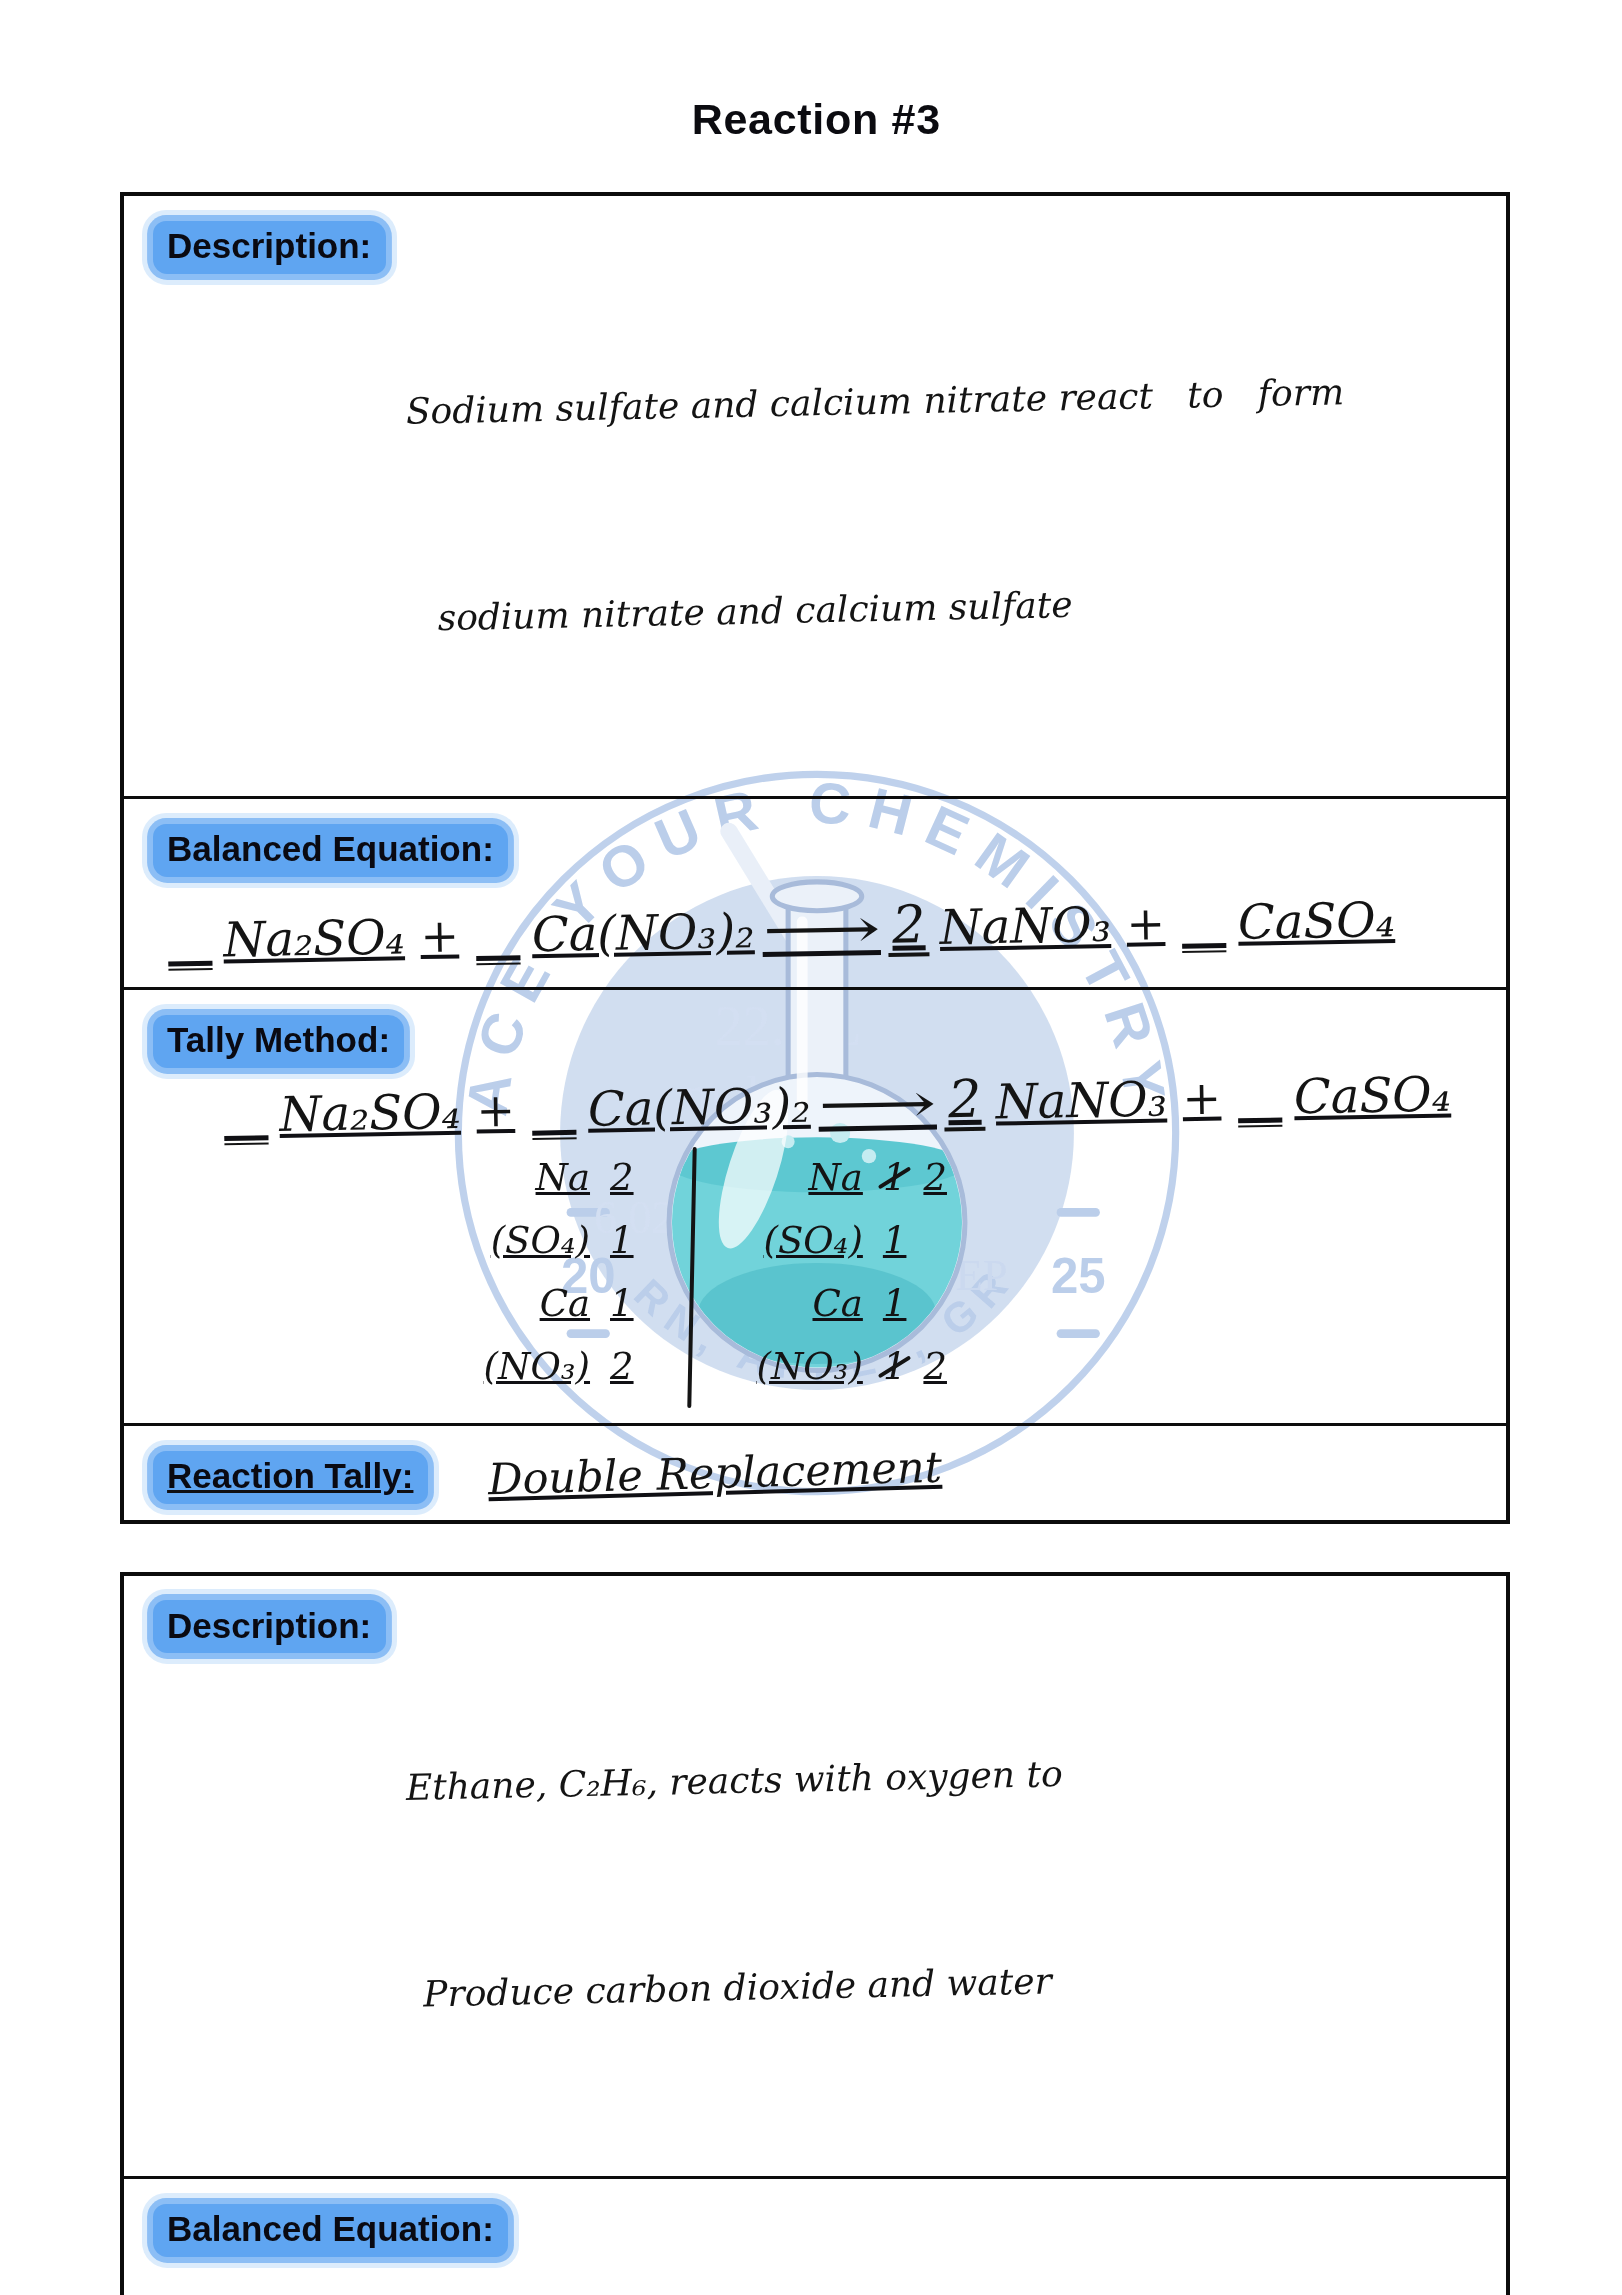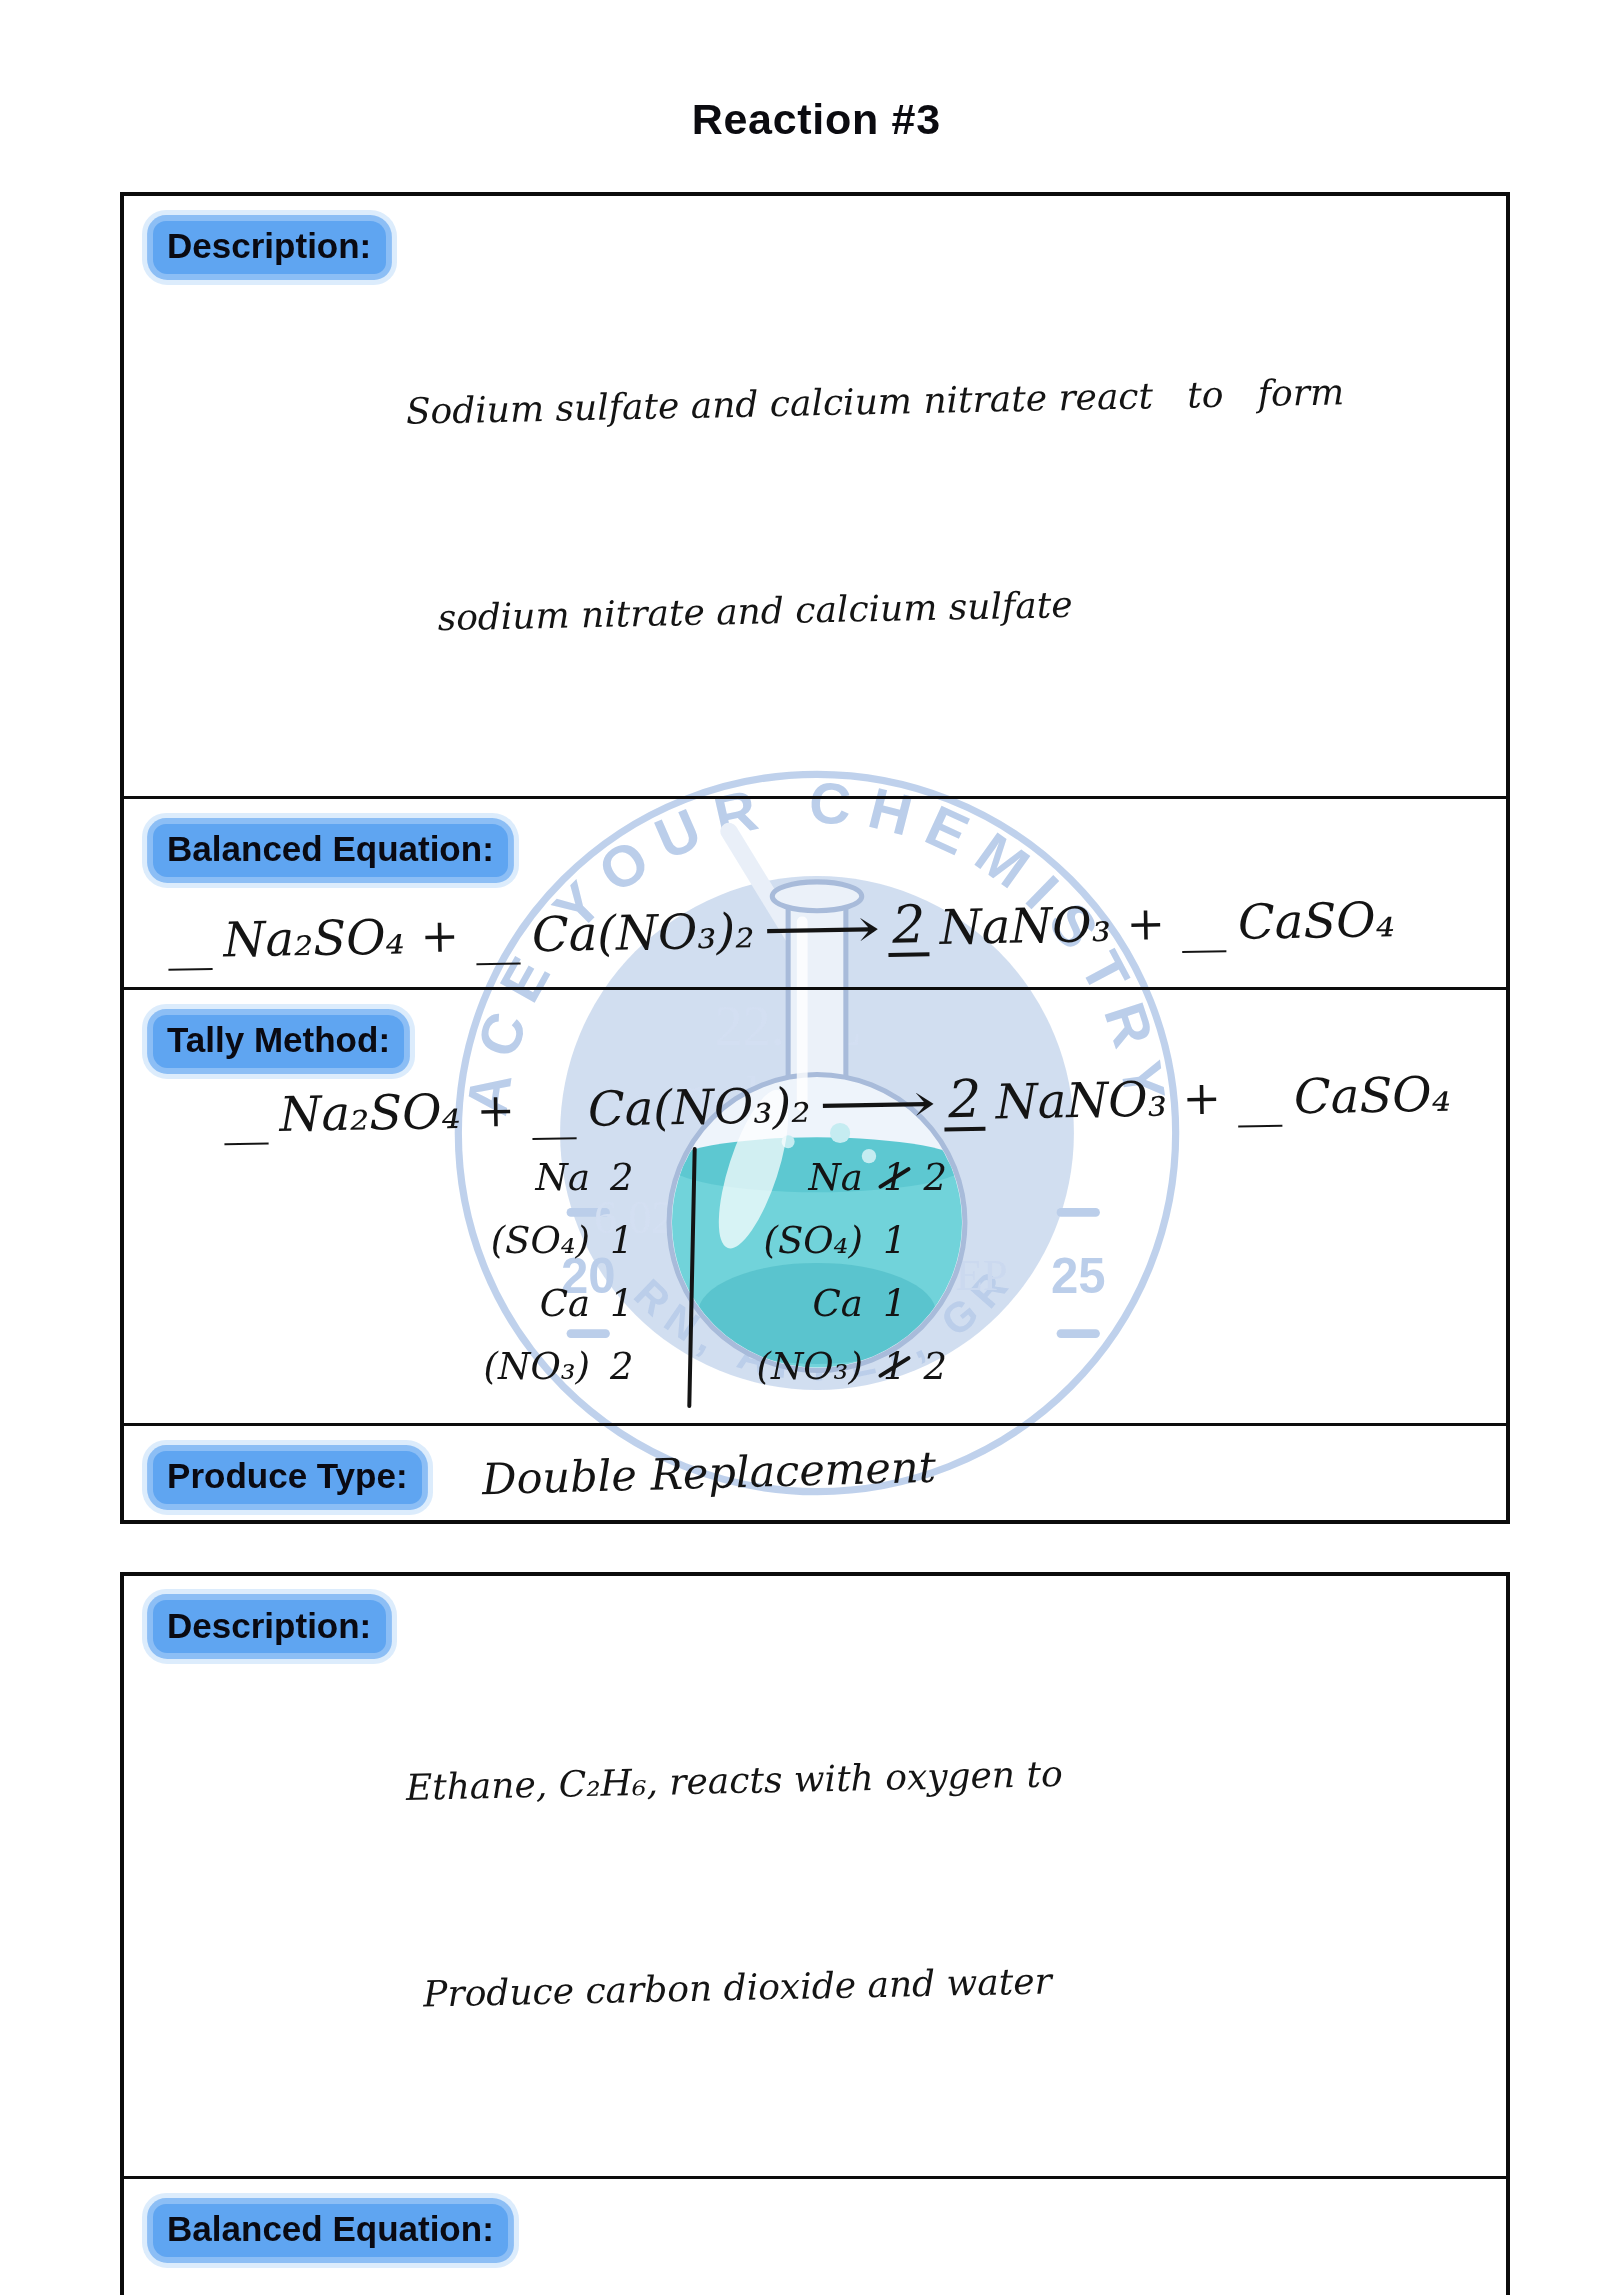--- a/index.html
+++ b/index.html
@@ -17,21 +17,21 @@
   .wm-year{fill:#b4c9e8;font-size:68px;font-weight:bold;}
   .wm-dash{fill:#b4c9e8;}
   .wm-faint{fill:#cfdcf1;font-family:"Liberation Serif",serif;}
   .wm-ep{fill:#c6d5ee;font-size:62px;font-family:"Liberation Serif",serif;}
   
   .content{position:absolute;left:120px;top:0;width:1390px;z-index:1;}
   h1.rheading{margin:95px 0 19.6px 2.6px;font-size:43px;font-weight:800;letter-spacing:0.7px;color:#0b0b10;text-align:center;}
   h1.rh2{margin-top:73px;}
   .rtable{border:4.6px solid #0c0c0c;background:transparent;margin-top:48px;}
   .row{box-sizing:border-box;padding:15.7px 19.6px;background:transparent;}
-  .row + .row{border-top:3.9px solid #0c0c0c;}
+  .row + .row{border-top:3.9px solid #0c0c0c;text-decoration:underline;}
   .hl{
     display:inline-block;background:#5fa5f1;color:#0a0a12;font-weight:bold;font-size:35px;
     padding:5.2px 14.4px 7.8px;border-radius:13px 15.7px 11.8px 14.4px;
     box-shadow:0 0 0 5.9px #8cbef5, 0 0 0 11px rgba(163,204,248,.38);
     margin:9.1px 0 0 9.1px;white-space:nowrap;
   }
   .hand{font-family:"DejaVu Serif","DejaVu Sans",serif;font-style:italic;color:#141414;white-space:pre-wrap;}
   
   .desc-row{display:flex;align-items:flex-start;min-height:184px;}
   .desc-lines{margin:17px 0 0 22px;font-size:36px;line-height:69px;transform:rotate(-1.2deg);}
@@ -174,21 +174,21 @@
           <span class="tval">1</span>
           <span class="tel">Ca</span>
           <span class="tval">1</span>
           <span class="tel">(NO₃)</span>
           <span class="tval"><span class="struck">1</span><span>2</span></span>
         </div>
       </div>
     </div>
 
     <div class="row type-row">
-      <span class="hl">Produce Type:</span>
+      <span class="hl">Reaction Tally:</span>
       <span class="hand type-val">Double Replacement</span>
     </div>
 
   </section>
 
 
   <section class="rtable">
 
     <div class="row desc-row" style="min-height:182px">
       <span class="hl">Description:</span>

